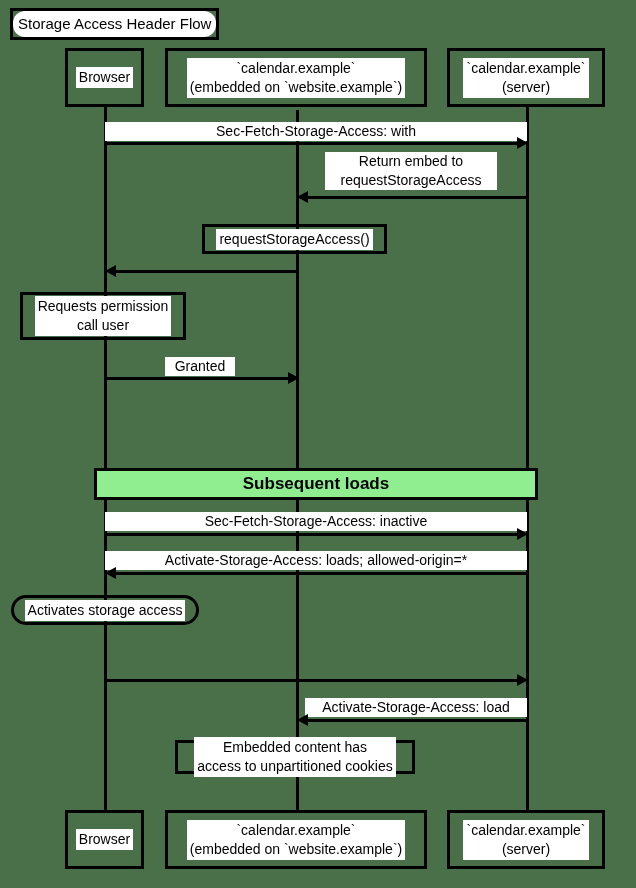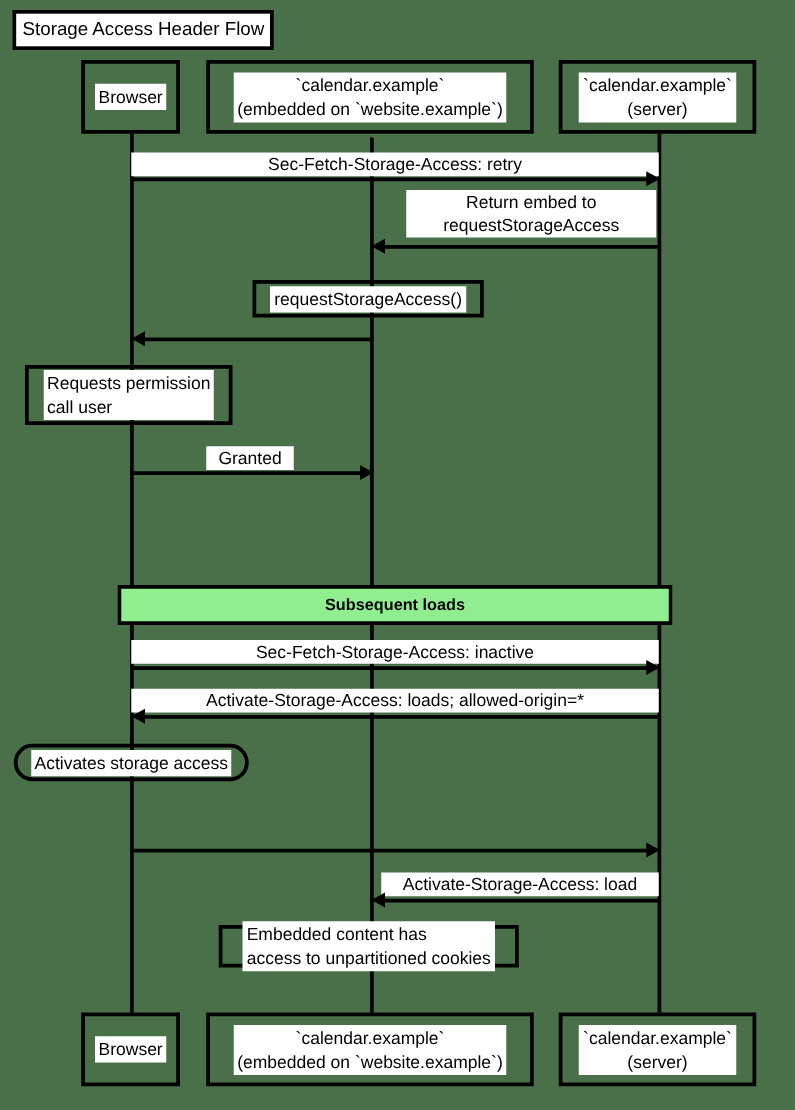--- a/index.html
+++ b/index.html
@@ -23,20 +23,21 @@
     padding:0;
   }
   .title-box .title-text {
     display:block;
     background:#fff;
     color:#000;
     font-size:15px;
     line-height:20px;
     padding:3px 5px;
     white-space:nowrap;
+    border-radius:12px;
   }
 
   
   .actor-box {
     border:3px solid #000;
     background:transparent;
     display:flex;
     align-items:center;
     justify-content:center;
     text-align:center;
@@ -80,41 +81,41 @@
     padding:0 2px;
   }
 
   
   .note-box {
     border:3px solid #000;
     background:transparent;
     display:flex;
     align-items:center;
     justify-content:center;
-    text-align:left;
+    text-align:center;
   }
   .note-box .note-text {
     background:#fff;
     color:#000;
     font-size:14px;
     line-height:19px;
     padding:1px 3px;
     white-space:pre-line;
   }
 
   
   .divider-bar {
     border:3px solid #000;
     display:flex;
     align-items:center;
     justify-content:center;
   }
   .divider-bar .divider-text {
     color:#000;
-    font-size:13px;
+    font-size:17px;
     font-weight:bold;
     line-height:20px;
   }
 </style>
 </head>
 <body>
 
 <div id="diagram">
 
   <div class="abs title-box">
@@ -132,25 +133,25 @@
   <div class="abs actor-box" style="left:165px; top:48px; width:262px; height:59px;">
     <span class="actor-text">`calendar.example`
 (embedded on `website.example`)</span>
   </div>
 
   <div class="abs actor-box" style="left:447px; top:48px; width:158px; height:59px;">
     <span class="actor-text">`calendar.example`
 (server)</span>
   </div>
 
-  <div class="abs msg-label" style="left:105px; top:122px; width:422px;">Sec-Fetch-Storage-Access: retry</div>
+  <div class="abs msg-label" style="left:105px; top:122px; width:422px;">Sec-Fetch-Storage-Access: with</div>
   <div class="abs msg-line" style="left:105px; top:142px; width:414px;"></div>
   <div class="abs arrow-head arrow-right" style="left:517px; top:137px;"></div>
 
-  <div class="abs msg-label" style="left:325px; top:152px; width:200px;">Return embed to
+  <div class="abs msg-label" style="left:325px; top:152px; width:172px;">Return embed to
 requestStorageAccess</div>
   <div class="abs msg-line" style="left:305px; top:196px; width:222px;"></div>
   <div class="abs arrow-head arrow-left" style="left:297px; top:191px;"></div>
 
   <div class="abs note-box" style="left:202px; top:224px; width:185px; height:30px;">
     <span class="note-text">requestStorageAccess()</span>
   </div>
 
   <div class="abs msg-line" style="left:113px; top:270px; width:185px;"></div>
   <div class="abs arrow-head arrow-left" style="left:105px; top:265px;"></div>

